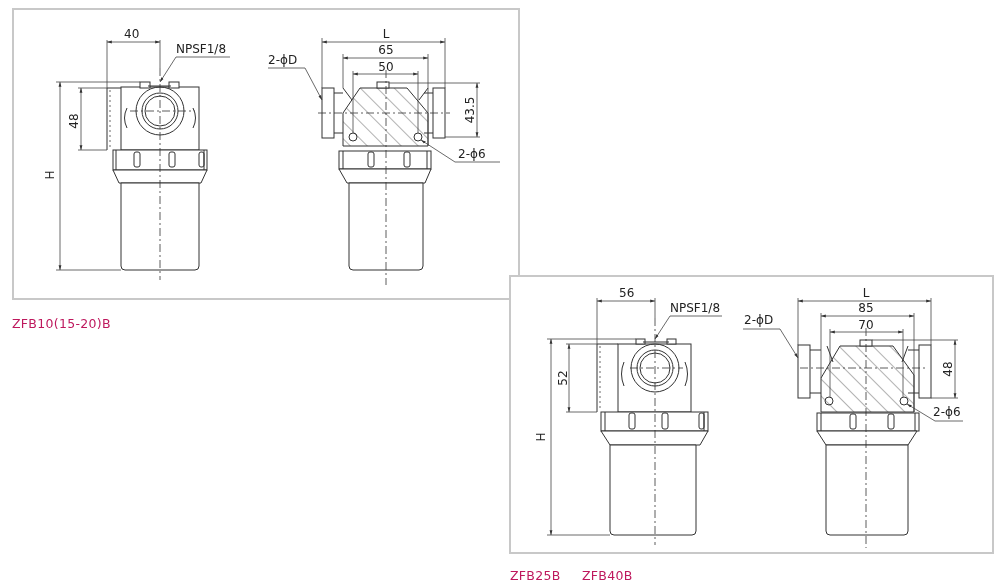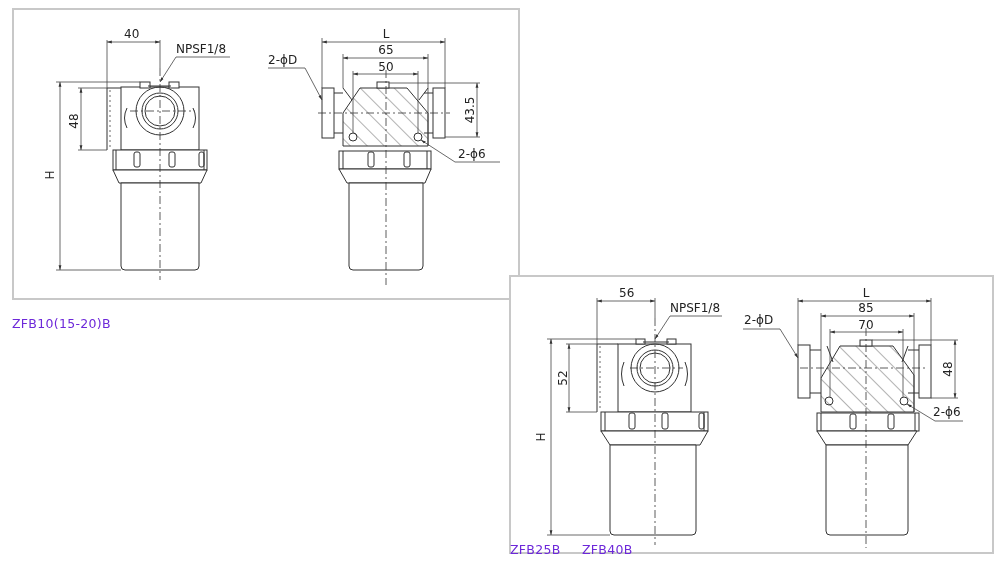--- a/index.html
+++ b/index.html
@@ -1,33 +1,33 @@
 <!DOCTYPE html>
 <html><head>
 <meta charset="utf-8">
 <style>
   html, body { margin:0; padding:0; background:#ffffff; }
   body { width:1000px; height:585px; position:relative; overflow:hidden; font-family:"DejaVu Sans", sans-serif; }
   .frame { position:absolute; border:2px solid #c8c8c8; box-sizing:border-box; background:#fff; }
-  .caption { position:absolute; font-family:"DejaVu Sans", sans-serif; font-size:12.5px; color:#6d28d9; letter-spacing:0.3px; white-space:pre; }
+  .caption { position:absolute; font-family:"DejaVu Sans", sans-serif; font-size:12.5px; color:#be185d; letter-spacing:0.3px; white-space:pre; }
   svg { position:absolute; left:0; top:0; overflow:visible; }
   .dim text, text.lbl { font-family:"DejaVu Sans", sans-serif; font-size:12px; fill:#222; }
   .ln { stroke:#333; stroke-width:1; fill:none; }
   .thin { stroke:#444; stroke-width:0.8; fill:none; }
   .cl { stroke:#333; stroke-width:0.8; stroke-dasharray:8 3 2 3; fill:none; }
   .body { stroke:#333; stroke-width:1; fill:#fff; }
 </style>
 </head>
 <body>
 
 <div class="frame" style="left:12px; top:8px; width:508px; height:292px;"></div>
 <div class="caption" style="left:12px; top:316px;">ZFB10(15-20)B</div>
 
 <div class="frame" style="left:509px; top:275px; width:485px; height:279px;"></div>
-<div class="caption" style="left:510px; top:542px;">ZFB25B     ZFB40B</div>
+<div class="caption" style="left:510px; top:568px;">ZFB25B     ZFB40B</div>
 
 <svg width="1000" height="585">
   <defs>
     <marker id="arr" viewBox="0 0 10 10" refX="10" refY="5" markerWidth="6" markerHeight="6" orient="auto-start-reverse">
       <path d="M0,2 L10,5 L0,8 z" fill="#333"></path>
     </marker>
     <pattern id="hatchPat" patternUnits="userSpaceOnUse" width="12" height="12" patternTransform="rotate(-45)">
       <line x1="0" y1="0" x2="0" y2="12" stroke="#555" stroke-width="0.9"></line>
     </pattern>
   </defs>

